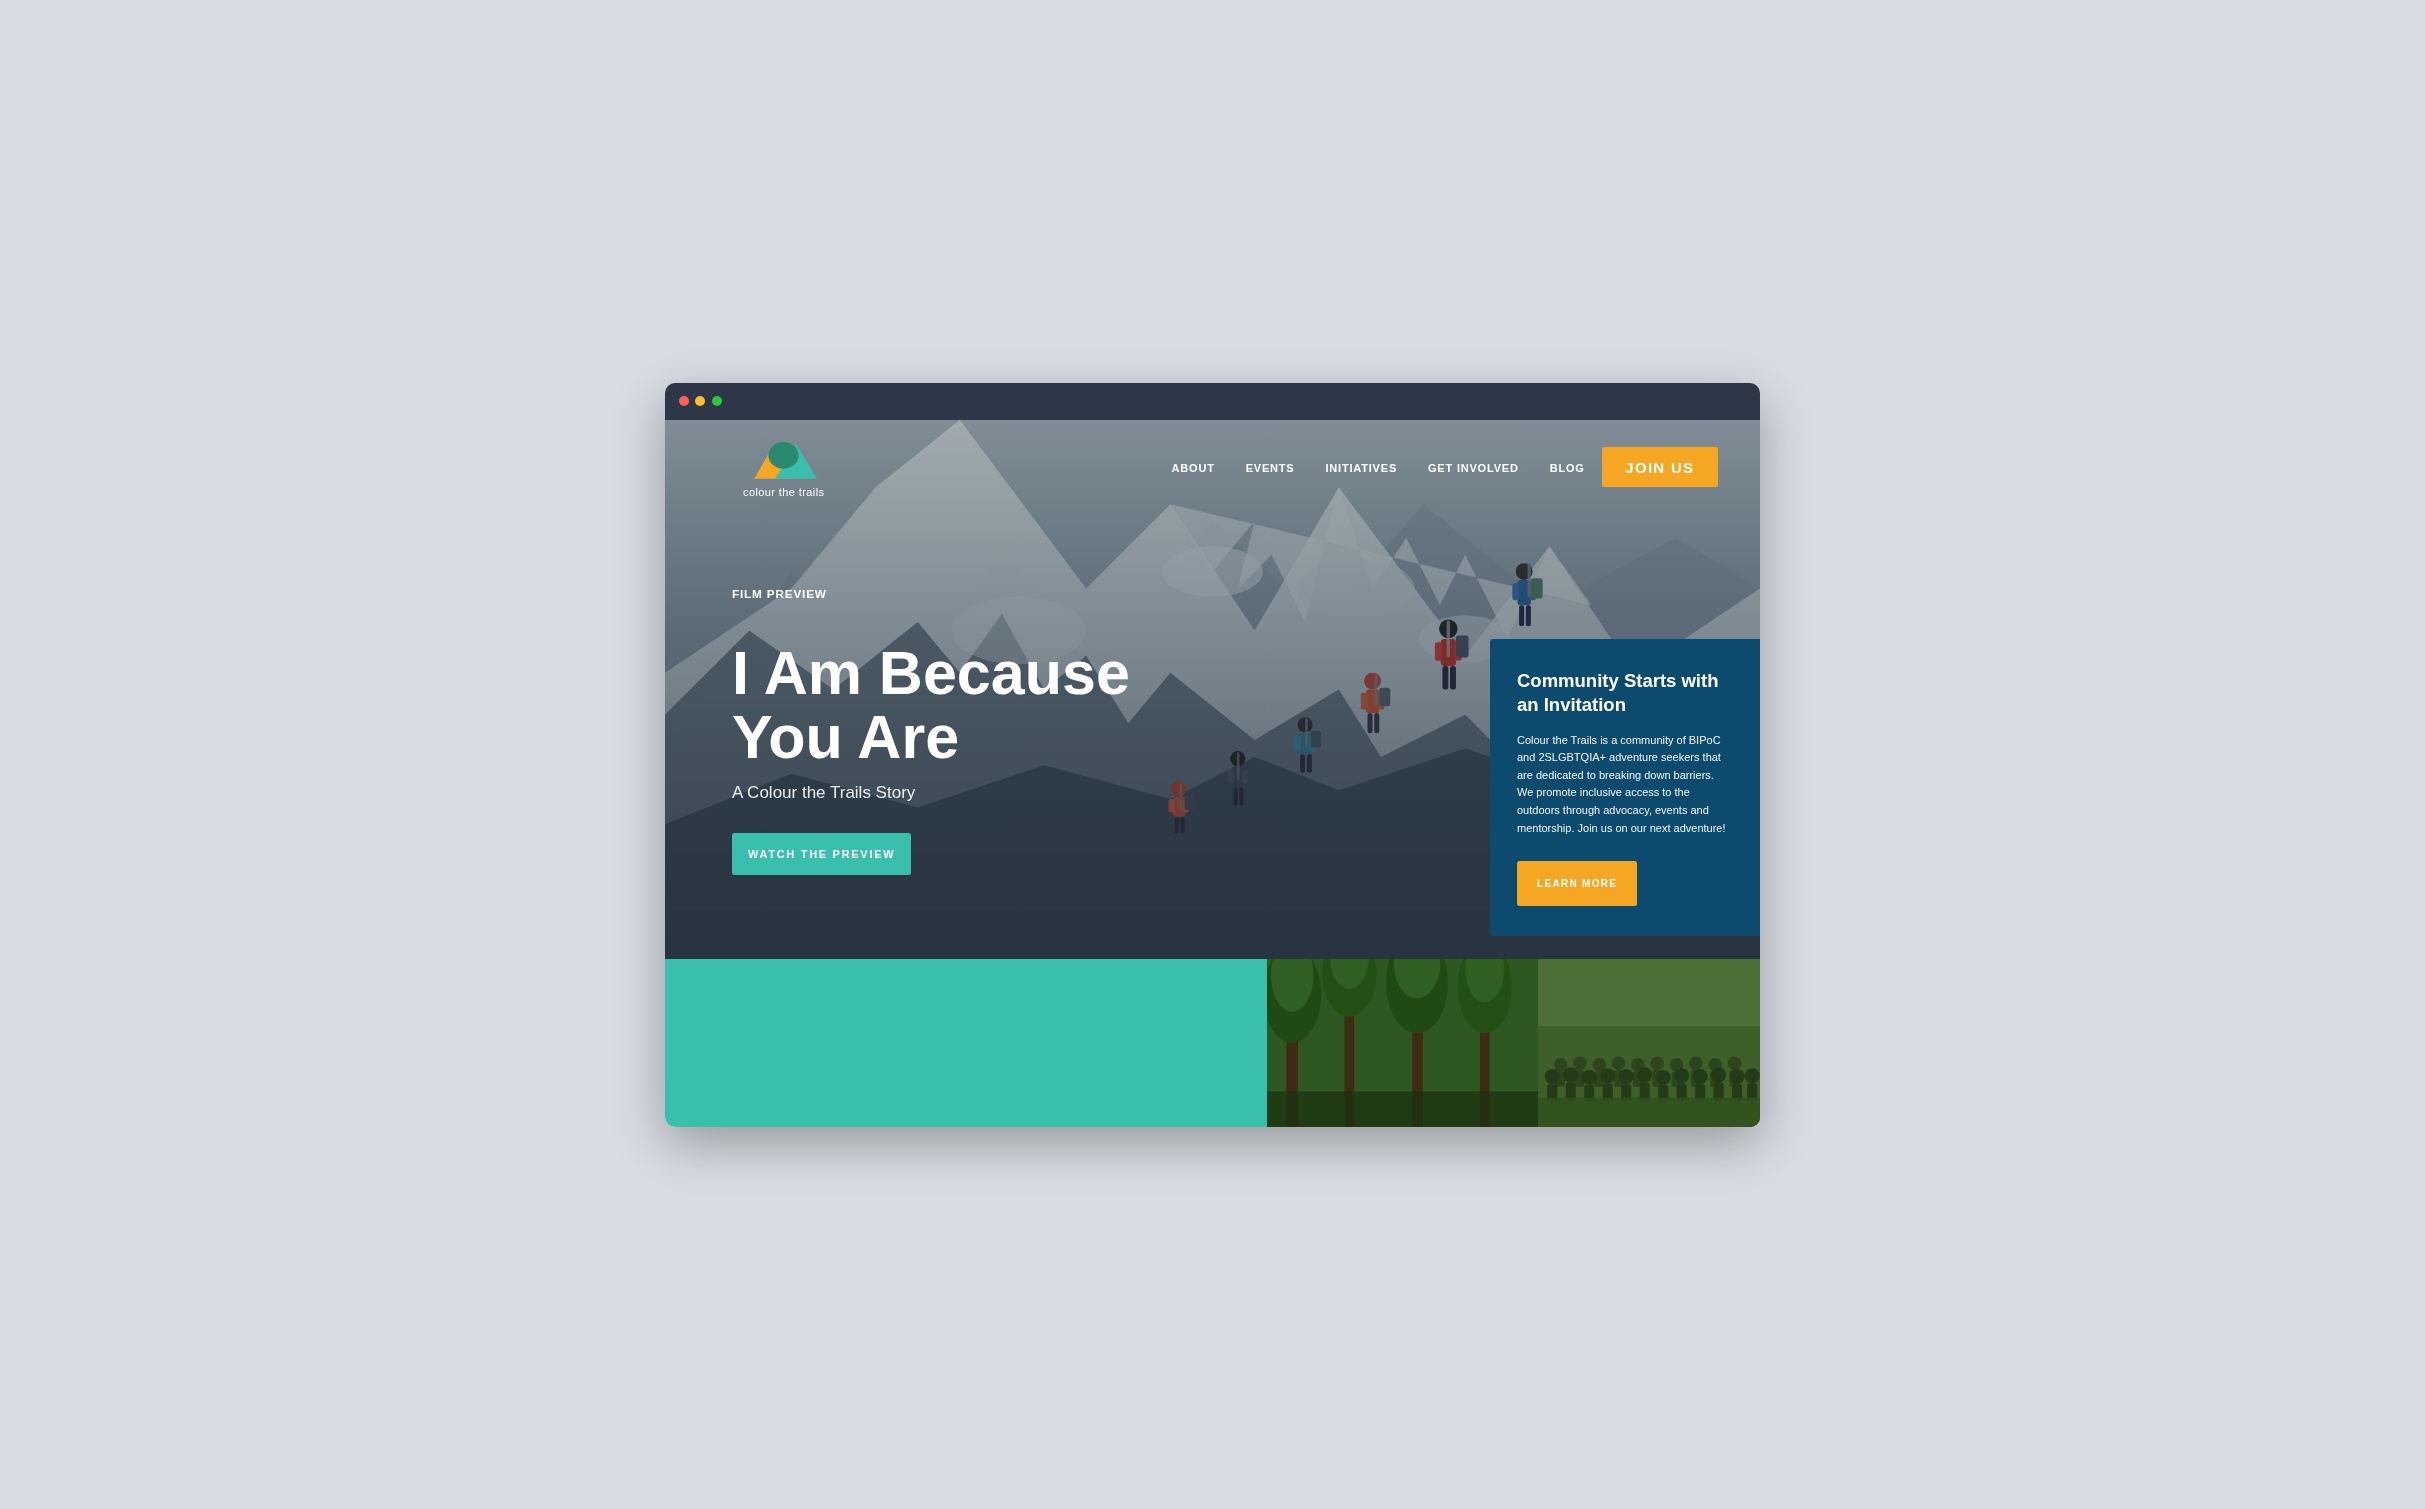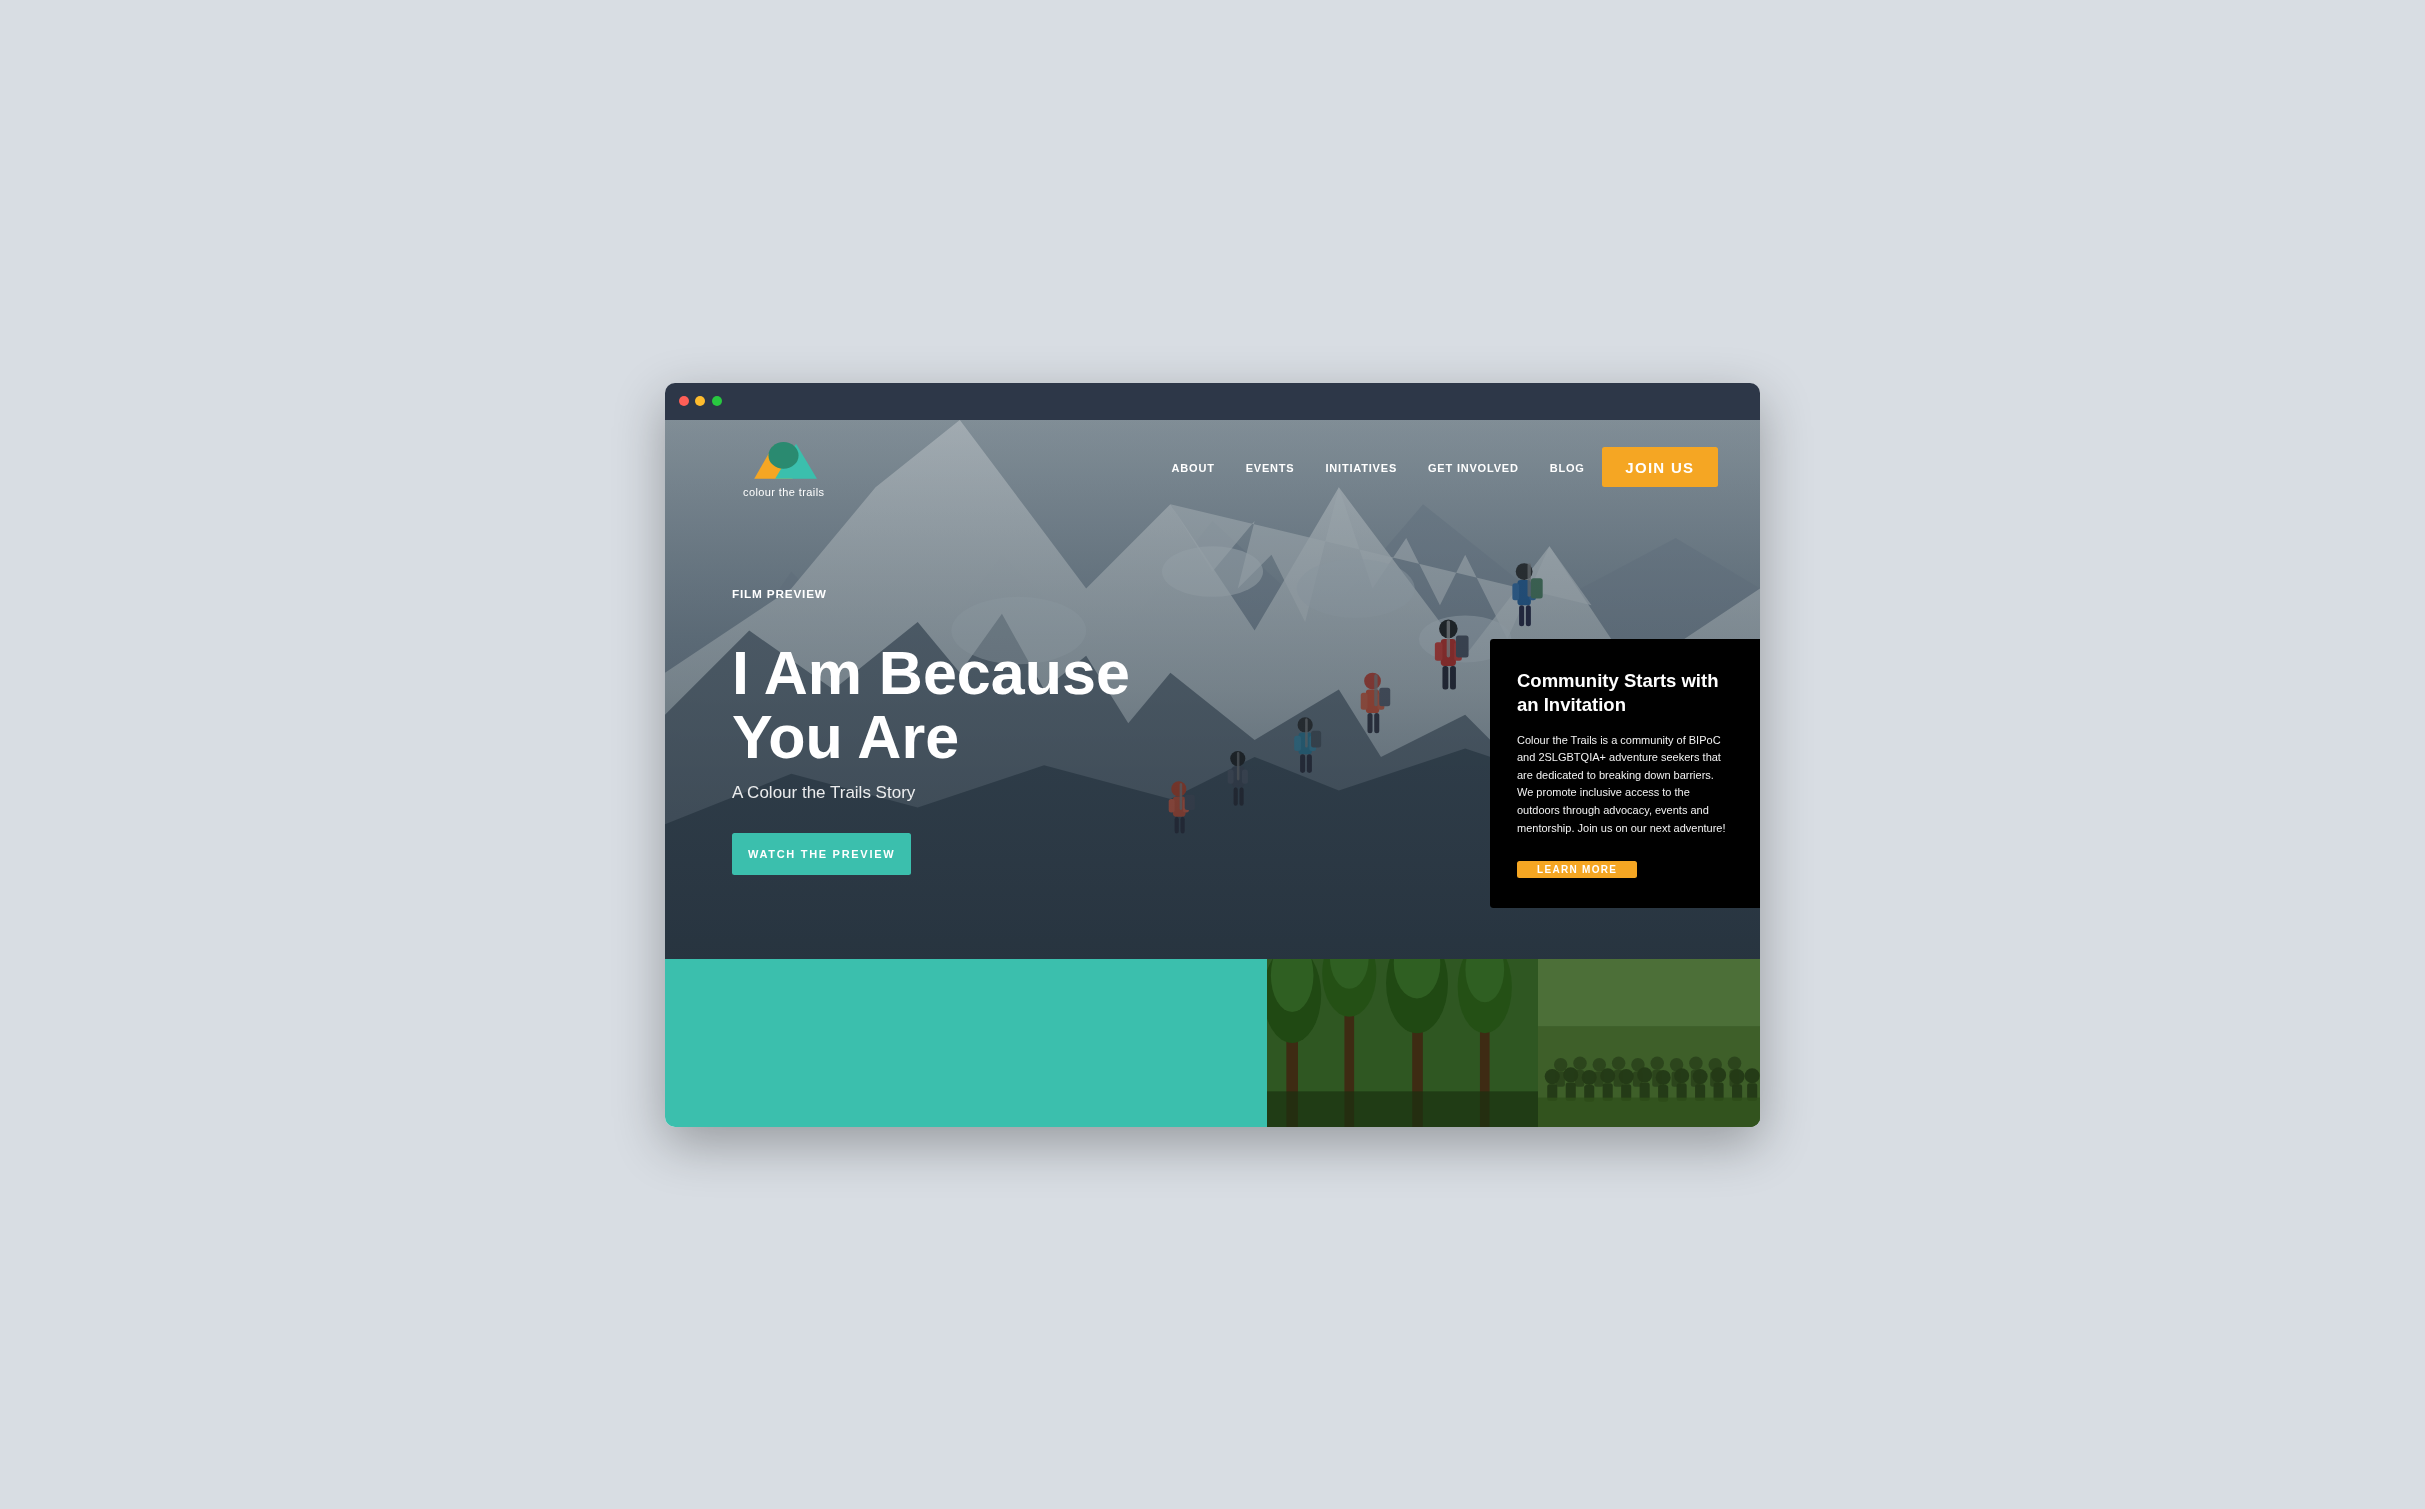--- a/index.html
+++ b/index.html
@@ -167,21 +167,21 @@
       cursor: pointer;
       border-radius: 2.5px;
     }
 
     
     .community-card {
       position: absolute;
       right: 0;
       top: 219px;
       width: 270px;
-      background: #000000;
+      background: #0c4a6e;
       padding: 30px 27px;
       z-index: 20;
       border-radius: 3.4px 0 0 3.4px;
     }
 
     .community-card h2 {
       font-size: 18.5px;
       font-weight: 900;
       color: #fff;
       line-height: 1.3;
@@ -193,21 +193,21 @@
       color: #fff;
       line-height: 1.6;
       margin-bottom: 23.6px;
       opacity: 0.95;
     }
 
     .btn-learn {
       background: #f5a623;
       color: #fff;
       border: none;
-      padding: 3px 20px;
+      padding: 17px 20px;
       font-size: 10px;
       font-weight: 700;
       letter-spacing: 1.3px;
       text-transform: uppercase;
       cursor: pointer;
       border-radius: 2.5px;
     }
 
     
     .bottom-section {

